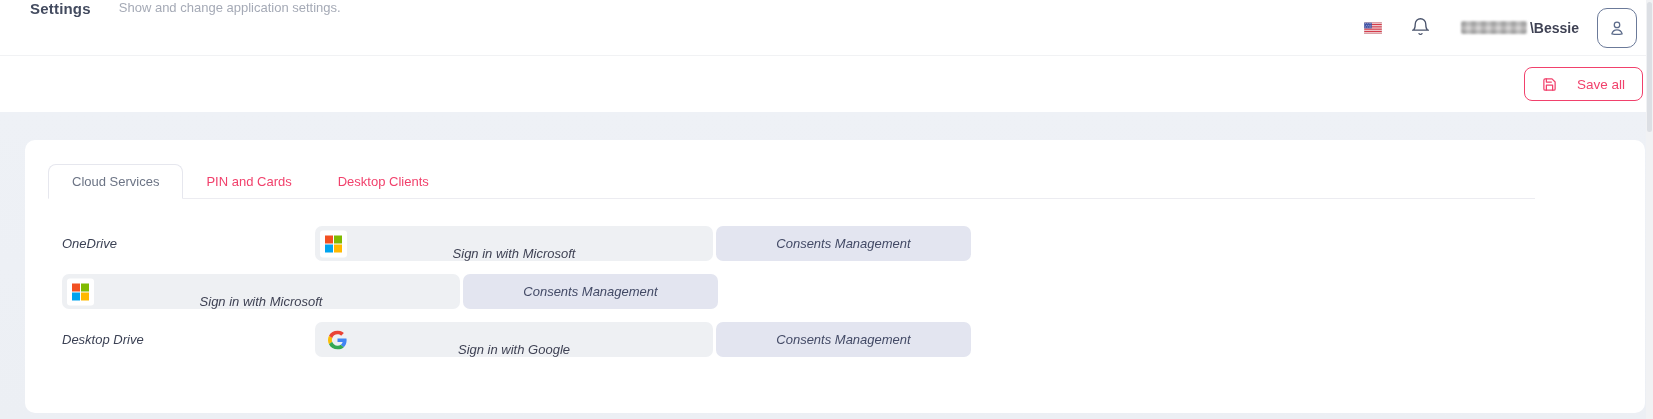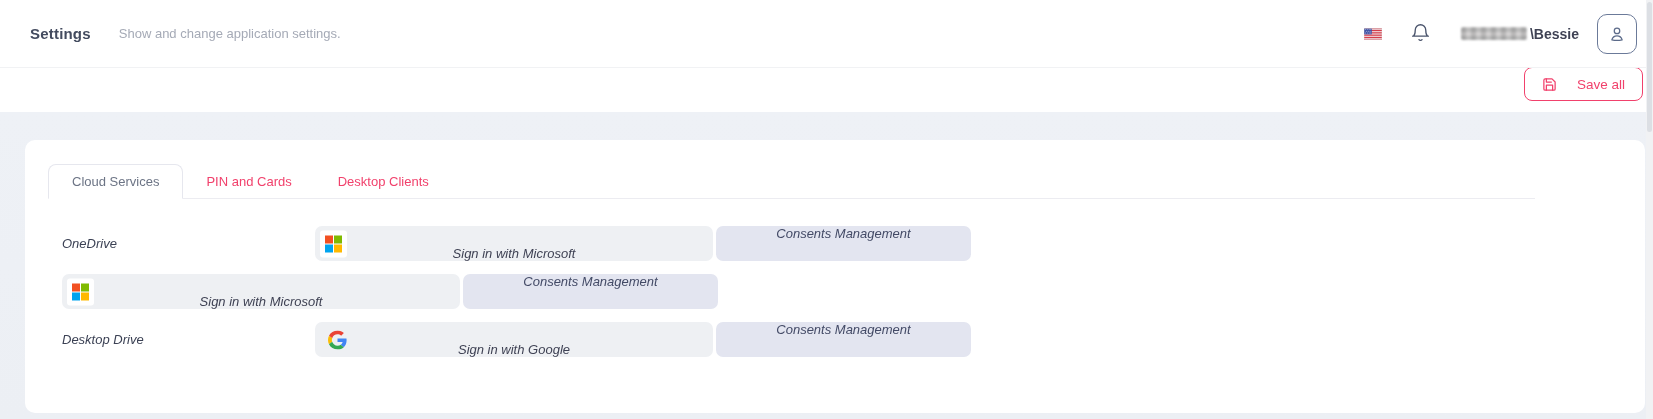--- a/index.html
+++ b/index.html
@@ -3,22 +3,22 @@
 <meta charset="utf-8">
 <style>
   html,body{margin:0;padding:0;}
   body{
     width:1653px;height:419px;position:relative;overflow:hidden;
     font-family:"Liberation Sans", sans-serif;
     background:#edf0f5;
   }
   
   .topbar{
-    position:absolute;left:0;top:0;width:100%;height:68px;background:#ffffff;
-    border-bottom:1px solid #f1f2f4;display:flex;align-items:center;
+    position:absolute;left:0;top:0;width:100%;height:56px;background:#ffffff;
+    border-bottom:1px solid #f1f2f4;display:flex;
     padding:0 16px 0 30px;box-sizing:border-box;z-index:2;
   }
   .title{font-size:15px;font-weight:bold;color:#434b5f;letter-spacing:.2px;}
   .subtitle{font-size:13px;color:#a5aab6;margin-left:28px;}
   .topbar-right{margin-left:auto;display:flex;align-items:center;}
   .flag-wrap{display:flex;align-items:center;margin-right:28px;cursor:pointer;}
   .bell-wrap{display:flex;align-items:center;margin-right:30px;cursor:pointer;}
   .username{font-size:14px;color:#3f4254;font-weight:600;display:flex;align-items:center;gap:3px;}
   .redacted{
     width:66px;height:13px;border-radius:2px;
@@ -68,21 +68,21 @@
     position:absolute;left:5px;top:50%;transform:translateY(-50%);
     width:27px;height:27px;background:#fff;border-radius:3px;
     display:flex;align-items:center;justify-content:center;
   }
   .ms-grid{width:17px;height:17px;display:grid;grid-template-columns:8px 8px;grid-template-rows:8px 8px;gap:1px;}
   .ms-grid i{display:block;}
   .ms-c1{background:#f25022;} .ms-c2{background:#7fba00;} .ms-c3{background:#00a4ef;} .ms-c4{background:#ffb900;}
   .g-box{position:absolute;left:13px;top:50%;transform:translateY(-50%);display:flex;}
   .consents-btn{
     width:255px;height:35px;margin-left:3px;background:#e3e5f0;border-radius:7px;
-    display:flex;align-items:flex-start;justify-content:center;
+    display:flex;align-items:center;justify-content:center;
     font-size:13px;color:#434a66;font-weight:500;cursor:pointer;
   }
   
   .scrollbar{position:absolute;right:0;top:0;width:7px;height:419px;background:#f1f2f4;z-index:5;}
   .scroll-thumb{position:absolute;right:1px;top:2px;width:5px;height:130px;background:#dcdfe4;border-radius:3px;}
 </style>
 </head>
 <body>
 
 <div class="topbar">

